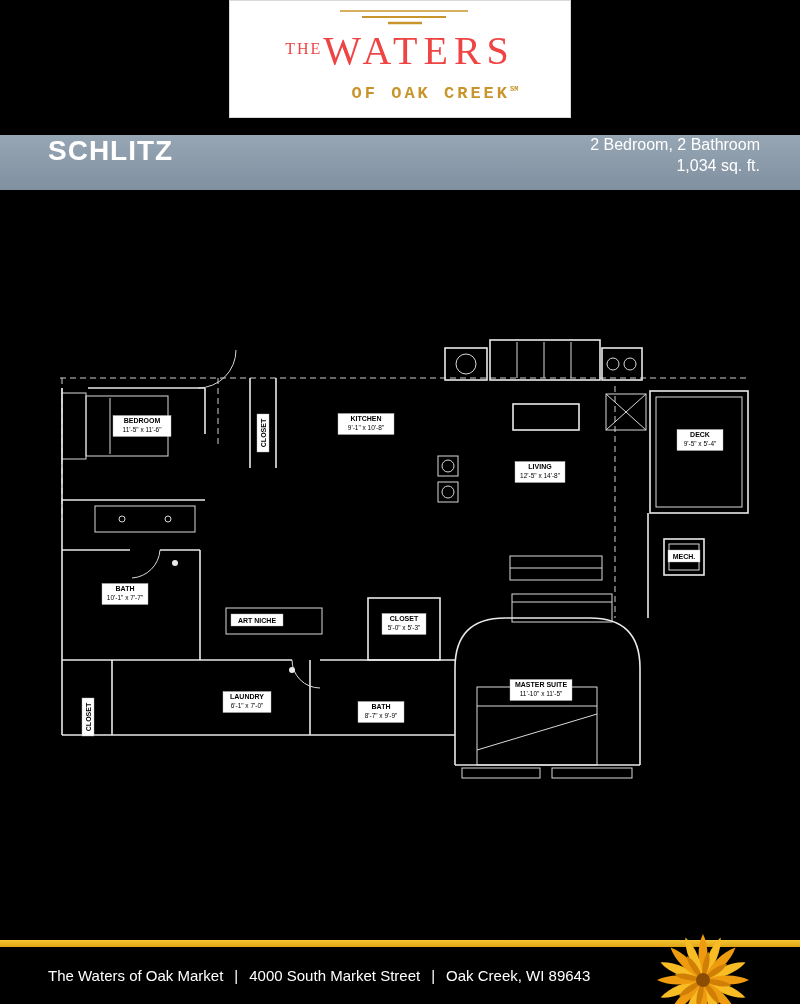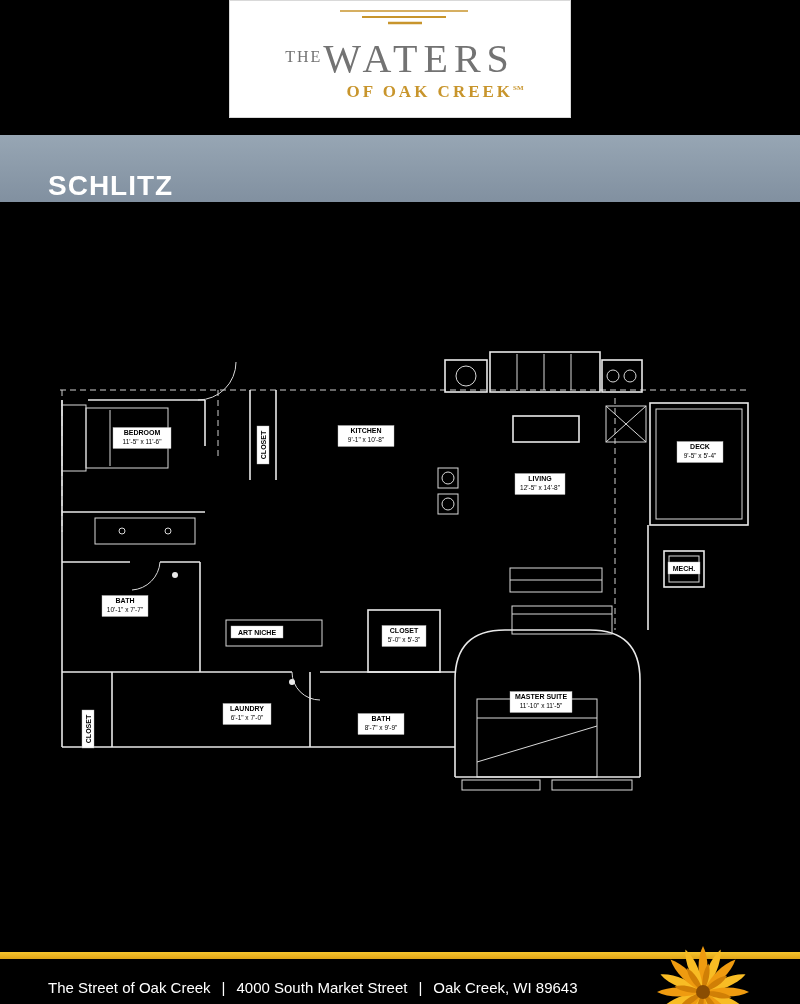--- a/index.html
+++ b/index.html
@@ -3,30 +3,30 @@
 <meta charset="utf-8">
 <style>
   html,body{margin:0;padding:0;background:#000;}
   .page{width:800px;height:1004px;background:#000;position:relative;overflow:hidden;font-family:"Liberation Sans",sans-serif;}
 
   
   .logo-area{height:135px;background:#000;position:relative;}
   .logo-card{position:absolute;left:50%;transform:translateX(-50%);top:0;width:342px;height:118px;
              background:#fff;border:1px solid #d9d9d9;box-sizing:border-box;text-align:center;padding-top:5px;}
   .logo-lines{display:block;margin:0 auto;}
-  .logo-main{font-family:"Liberation Serif",serif;color:#737373;line-height:1;margin-top:9px;white-space:nowrap;}
+  .logo-main{font-family:"Liberation Serif",serif;color:#ef4444;line-height:1;margin-top:1px;white-space:nowrap;}
   .logo-the{font-size:16px;letter-spacing:2px;vertical-align:10px;margin-right:1px;}
   .logo-waters{font-size:40px;letter-spacing:6px;}
-  .logo-sub{font-family:Liberation Serif, serif;color:#c8952c;font-size:17px;font-weight:bold;
-            letter-spacing:3px;margin-top:3px;margin-left:70px;white-space:nowrap;}
+  .logo-sub{font-family:Liberation Mono, monospace;color:#c8952c;font-size:17px;font-weight:bold;
+            letter-spacing:3px;margin-top:13px;margin-left:70px;white-space:nowrap;}
   .logo-sub sup{font-size:7px;letter-spacing:0;}
 
   
-  .header-band{height:67px;background:linear-gradient(#97a6b4,#8190a0);display:flex;
-               justify-content:space-between;align-items:flex-end;padding:0 40px 0 48px;box-sizing:border-box;gap:27px;}
+  .header-band{height:55px;background:linear-gradient(#97a6b4,#8190a0);display:flex;
+               justify-content:space-between;align-items:flex-start;padding:0 40px 0 48px;box-sizing:border-box;gap:27px;}
   .plan-name{color:#fff;font-size:28px;font-weight:bold;letter-spacing:1px;}
   .plan-specs{color:#fff;font-size:16px;text-align:right;line-height:1.3;}
 
   
   .plan-area{height:750px;background:#000;}
   .plan-area svg{display:block;}
   .wall{stroke:#e9e9e9;stroke-width:1.6;fill:none;}
   .thin{stroke:#d9d9d9;stroke-width:1;fill:none;}
   .dash{stroke:#cfcfcf;stroke-width:1;fill:none;stroke-dasharray:6 4;}
   .dot{fill:#e9e9e9;stroke:none;}
@@ -56,20 +56,22 @@
         <line x1="88" y1="17" x2="122" y2="17" stroke="#c8952c" stroke-width="2.6"></line>
       </svg>
       <div class="logo-main"><span class="logo-the">THE</span><span class="logo-waters">WATERS</span></div>
       <div class="logo-sub"><span>OF OAK CREEK</span><sup>SM</sup></div>
     </div>
   </div>
 
   <div class="header-band">
     <div class="plan-name">SCHLITZ</div>
     <div class="plan-specs">
+      <div>2 Bedroom, 2 Bathroom</div>
+      <div>1,034 sq. ft.</div>
     </div>
   </div>
 
   <div class="plan-area">
     <svg width="800" height="750" viewBox="0 0 800 750">
 
       <g>
         <path class="dash" d="M60 188 H748"></path>
         <path class="dash" d="M62 188 V330"></path>
         <path class="dash" d="M615 196 V428"></path>
@@ -216,21 +218,21 @@
         <g class="lbl" transform="translate(88,527) rotate(-90)">
           <rect x="-19" y="-6" width="38" height="12"></rect>
           <text class="nm" y="2.5">CLOSET</text>
         </g>
       </g>
     </svg>
   </div>
 
   <div class="gold-bar"></div>
   <div class="footer">
-    <div class="footer-text"><span>The Street of Oak Creek</span><span class="sep">|</span><span>4000 South Market Street</span><span class="sep">|</span><span>Oak Creek, WI 89643</span></div>
+    <div class="footer-text"><span>The Waters of Oak Market</span><span class="sep">|</span><span>4000 South Market Street</span><span class="sep">|</span><span>Oak Creek, WI 89643</span></div>
 
     <svg class="flower" width="150" height="70" viewBox="0 0 150 70">
       <g transform="translate(75,46)">
         <g>
           <path d="M0 0 C -6 -16 -6 -34 0 -46 C 6 -34 6 -16 0 0 Z" fill="#ef9b10"></path>
           <path d="M0 0 C -6 -16 -6 -34 0 -46 C 6 -34 6 -16 0 0 Z" fill="#f8bc24" transform="rotate(22.5)"></path>
           <path d="M0 0 C -6 -16 -6 -34 0 -46 C 6 -34 6 -16 0 0 Z" fill="#ef9b10" transform="rotate(45)"></path>
           <path d="M0 0 C -6 -16 -6 -34 0 -46 C 6 -34 6 -16 0 0 Z" fill="#f8bc24" transform="rotate(67.5)"></path>
           <path d="M0 0 C -6 -16 -6 -34 0 -46 C 6 -34 6 -16 0 0 Z" fill="#ef9b10" transform="rotate(90)"></path>
           <path d="M0 0 C -6 -16 -6 -34 0 -46 C 6 -34 6 -16 0 0 Z" fill="#f8bc24" transform="rotate(112.5)"></path>

